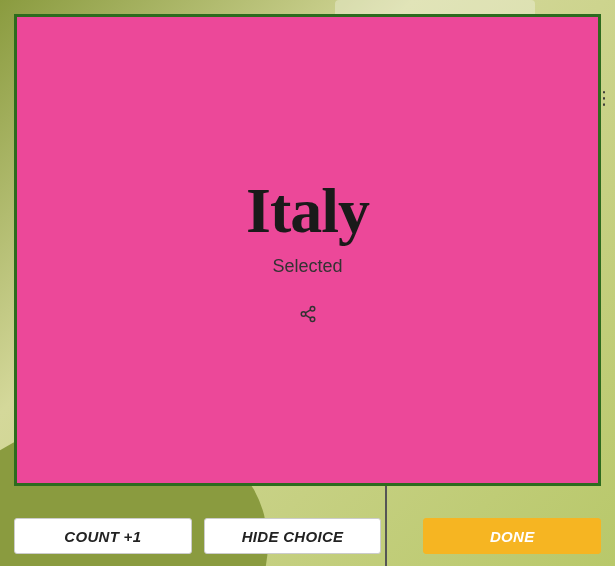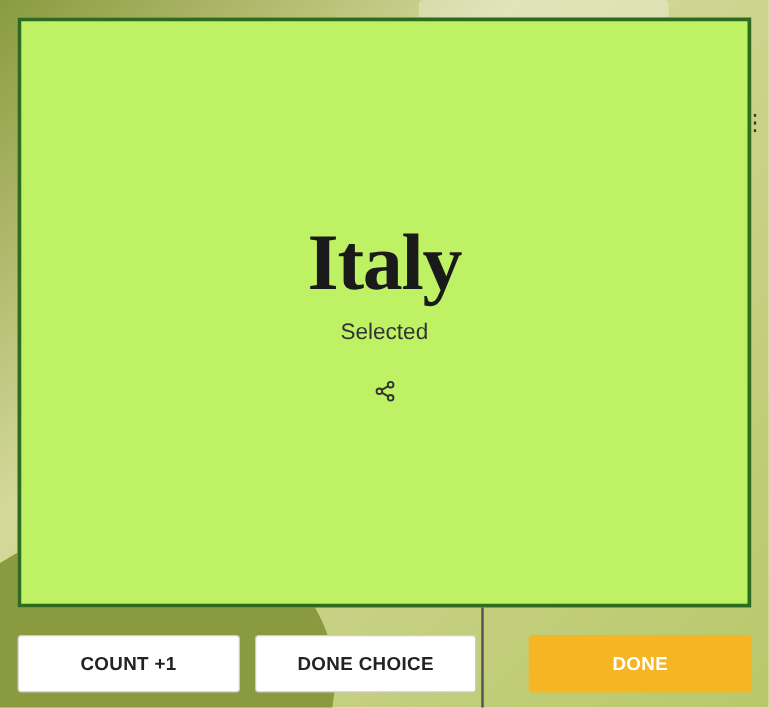--- a/index.html
+++ b/index.html
@@ -49,21 +49,21 @@
       width: 2px;
       height: 100px;
       background: #555;
     }
     .modal {
       position: absolute;
       top: 14px;
       left: 14px;
       right: 14px;
       height: 472px;
-      background: #bef264;
+      background: #ec4899;
       border: 3px solid #2d6b1e;
       display: flex;
       flex-direction: column;
       align-items: center;
       justify-content: center;
     }
     .result-title {
       font-size: 64px;
       font-weight: 700;
       color: #1a1a1a;
@@ -115,31 +115,32 @@
     .button-row {
       position: absolute;
       bottom: 12px;
       left: 14px;
       right: 14px;
       display: flex;
       gap: 12px;
     }
     .btn {
       flex: 1;
-      height: 46px;
+      height: 36px;
       display: flex;
       align-items: center;
       justify-content: center;
       font-size: 15px;
       font-weight: 700;
       letter-spacing: 0.3px;
       border: 1px solid #ccc;
       border-radius: 3px;
       cursor: pointer;
       user-select: none;
+      font-style: italic;
     }
     .btn-white {
       background: #ffffff;
       color: #222;
     }
     .btn-yellow {
       background: #f6b522;
       color: #ffffff;
       border: 1px solid #f6b522;
       margin-left: 30px;
@@ -173,15 +174,15 @@
       <circle cx="6" cy="12" r="3"></circle>
       <circle cx="18" cy="19" r="3"></circle>
       <line x1="8.59" y1="13.51" x2="15.42" y2="17.49"></line>
       <line x1="15.41" y1="6.51" x2="8.59" y2="10.49"></line>
     </svg>
   </div>
 </div>
 
 <div class="button-row">
   <div class="btn btn-white">COUNT +1</div>
-  <div class="btn btn-white">DONE CHOICE</div>
+  <div class="btn btn-white">HIDE CHOICE</div>
   <div class="btn btn-yellow">DONE</div>
 </div>
 
 </body></html>

